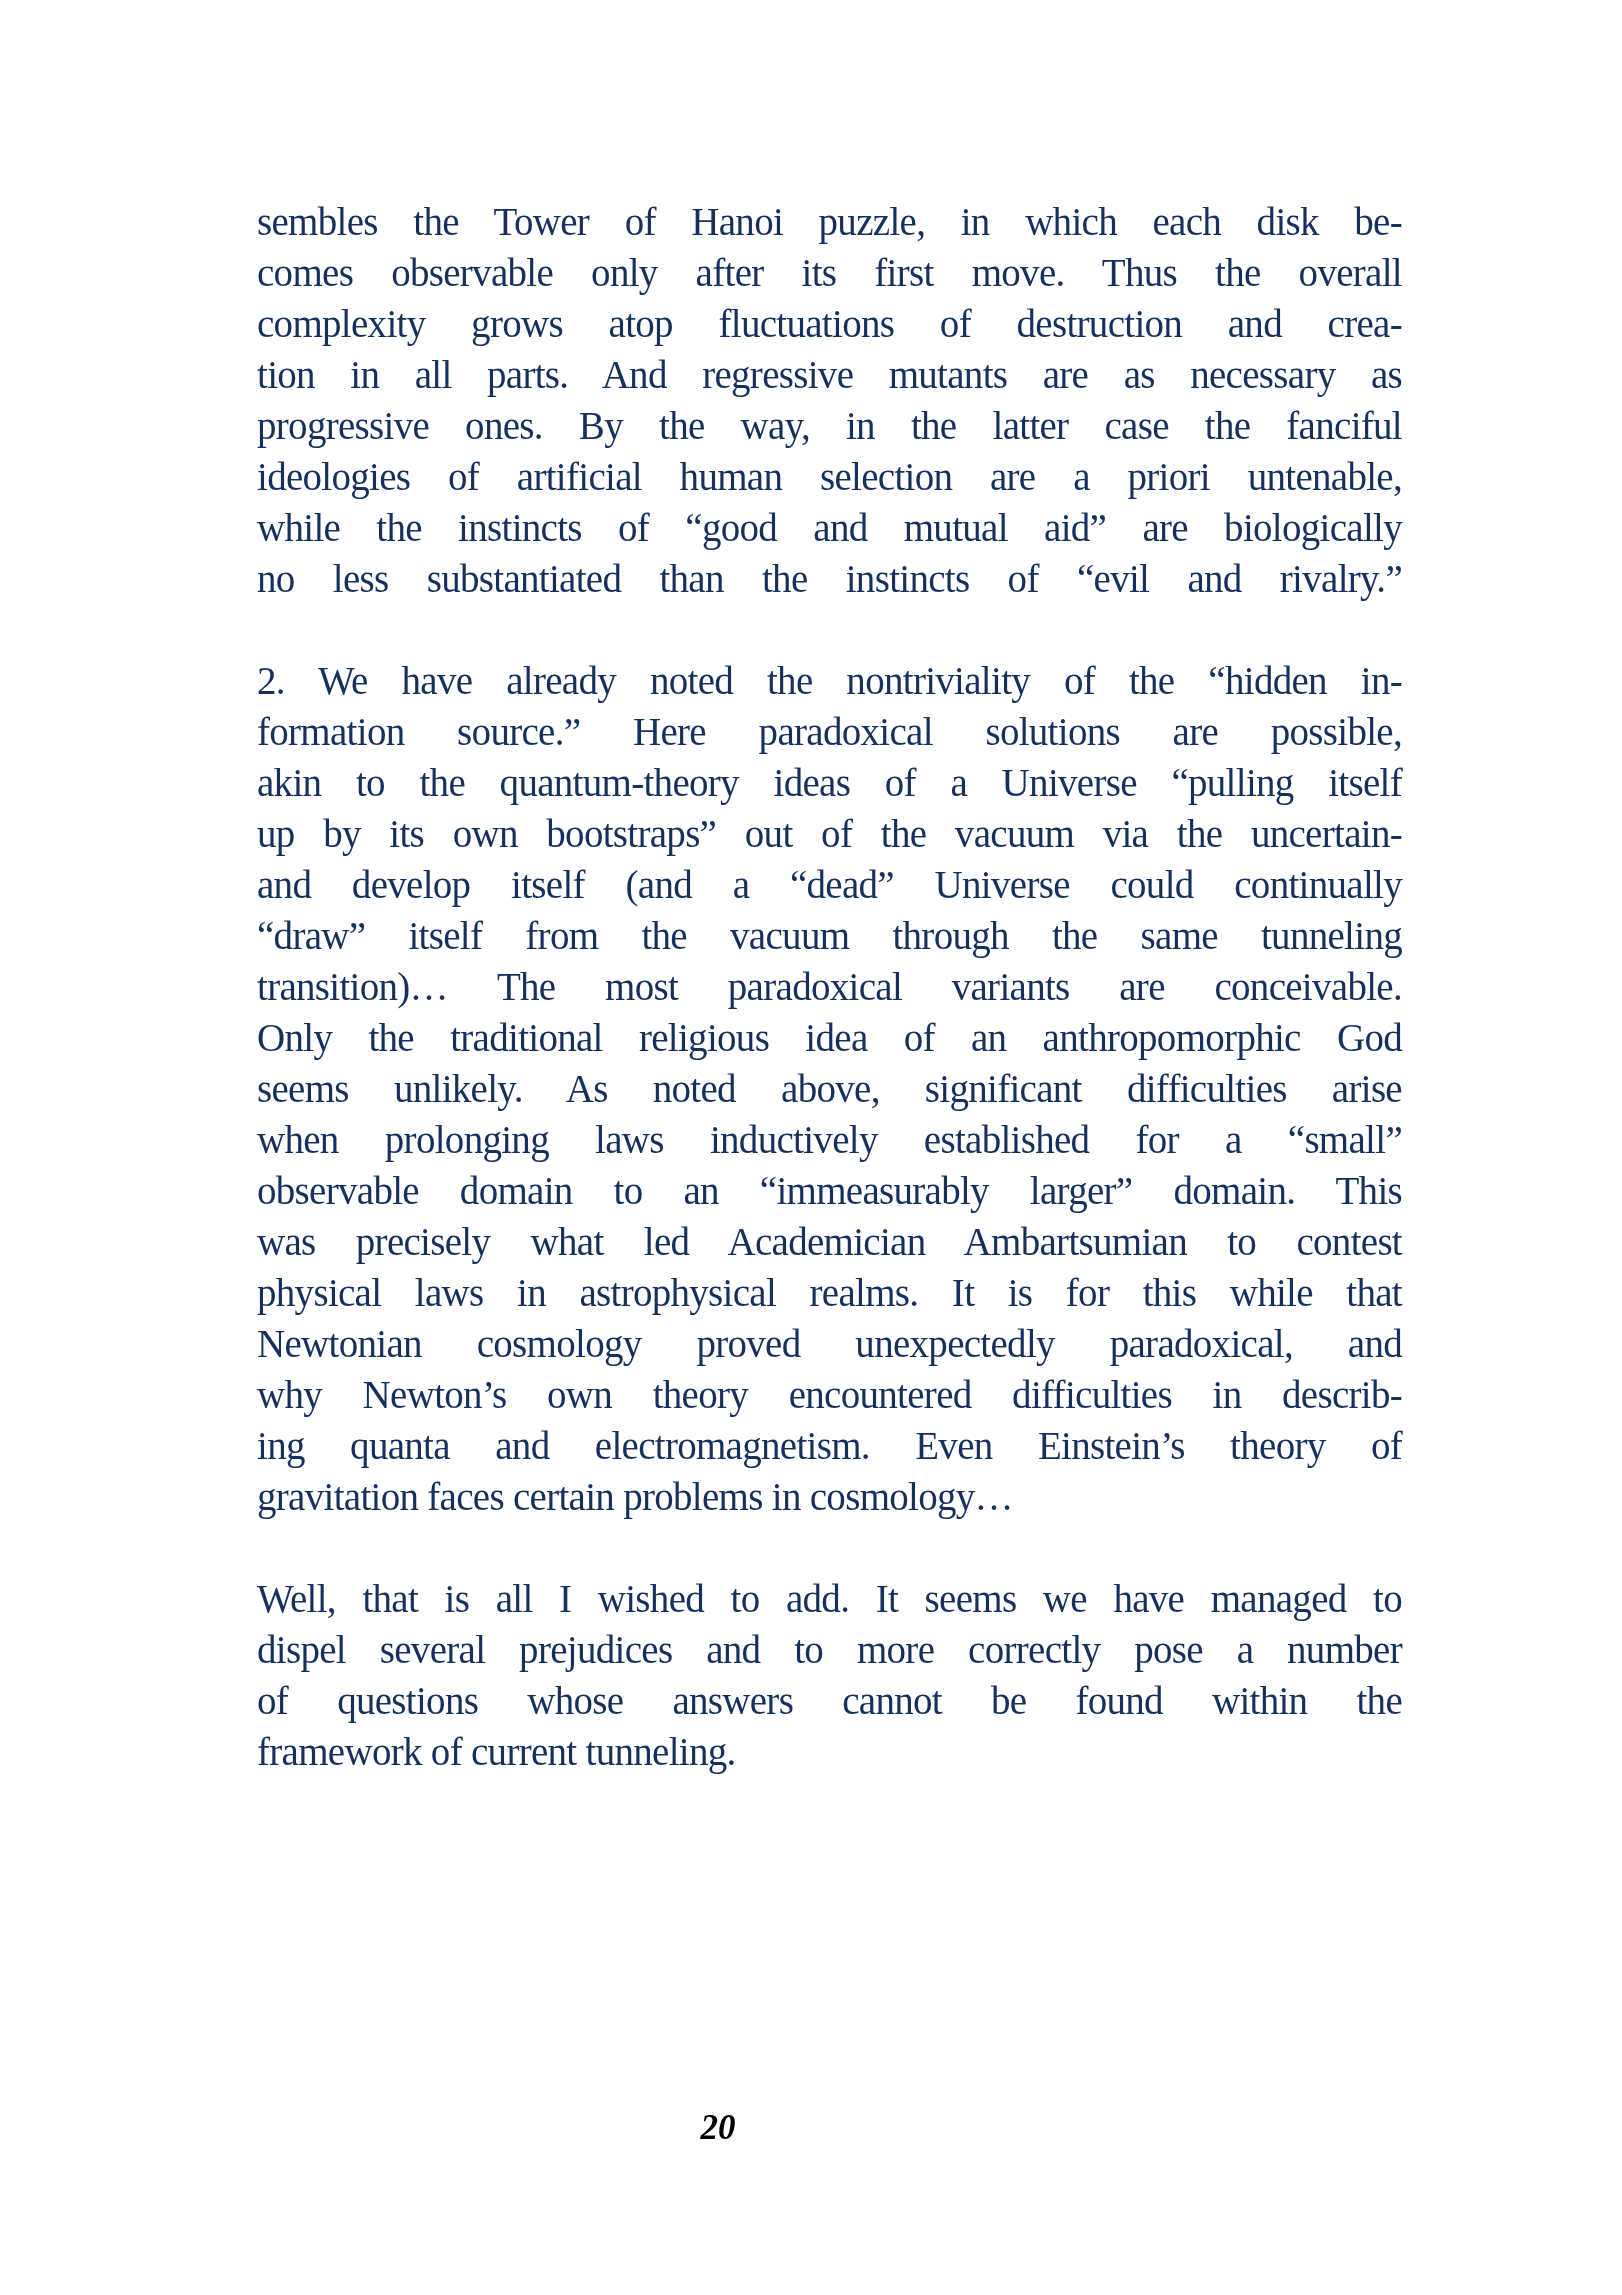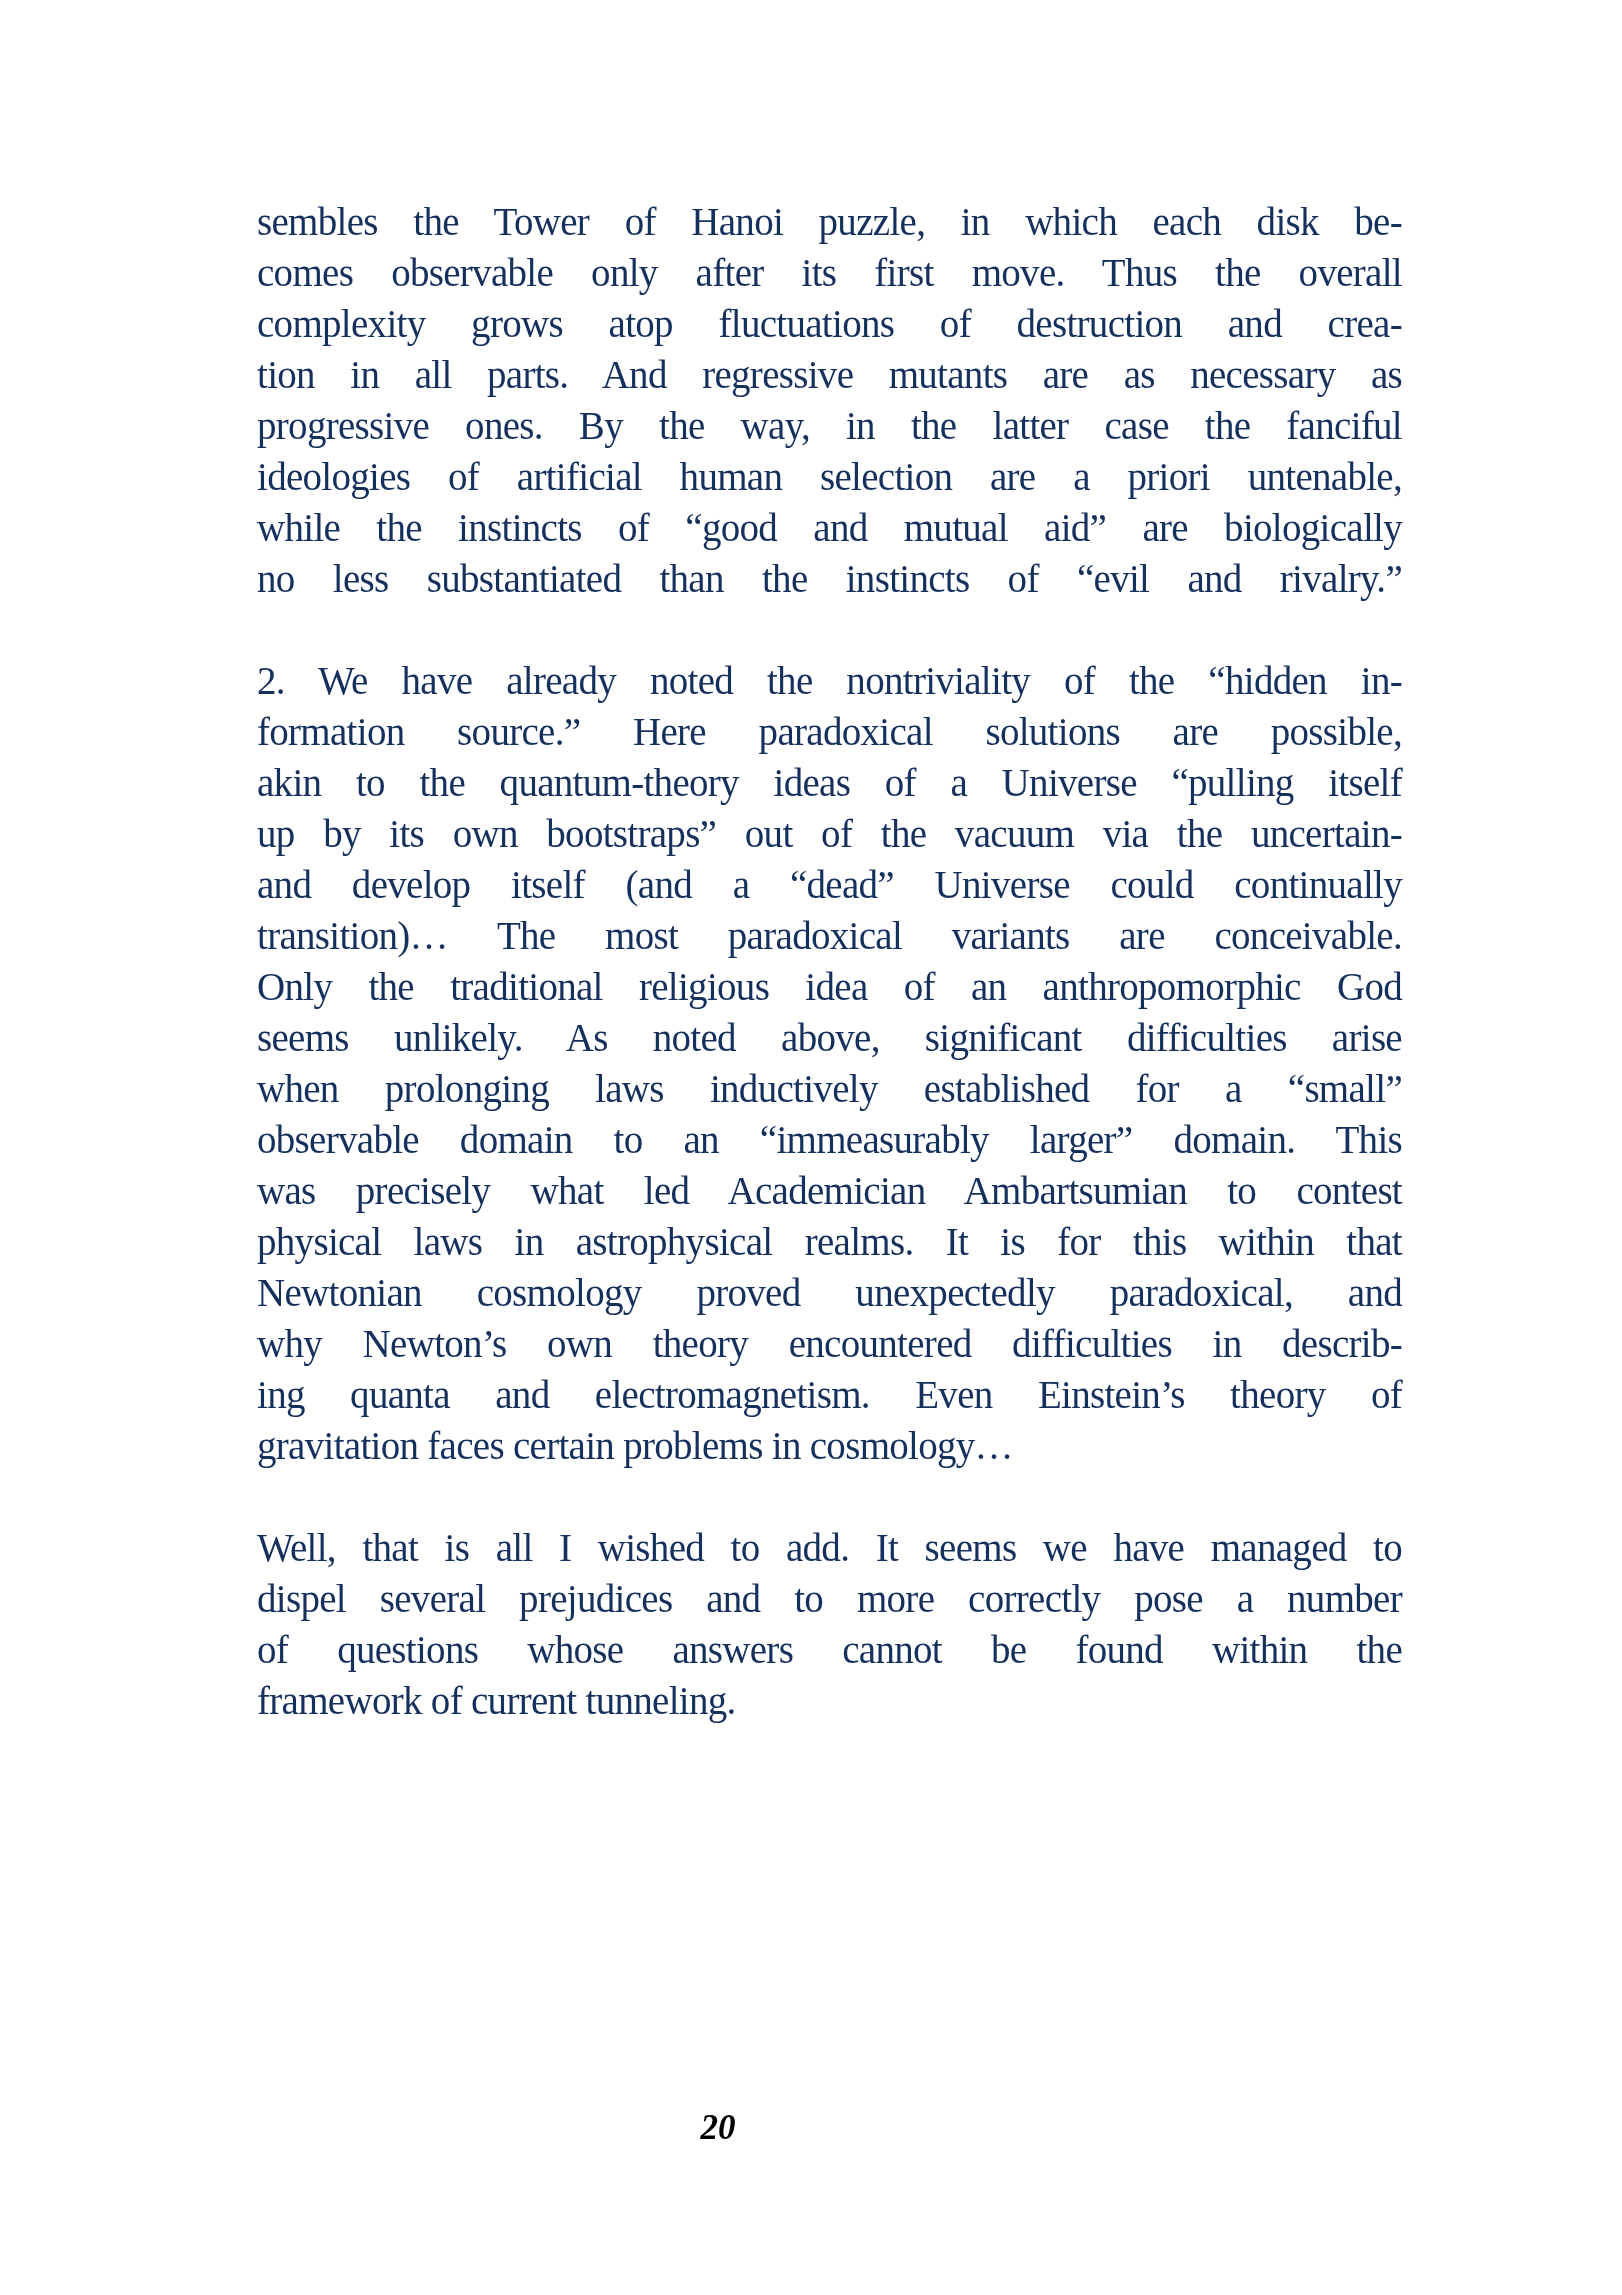--- a/index.html
+++ b/index.html
@@ -79,27 +79,28 @@
         <div class="line">ideologies of artificial human selection are a priori untenable,</div>
         <div class="line">while the instincts of “good and mutual aid” are biologically</div>
         <div class="line">no less substantiated than the instincts of “evil and rivalry.”</div>
       </div>
       <div class="paragraph">
         <div class="line">2. We have already noted the nontriviality of the “hidden in-</div>
         <div class="line">formation source.” Here paradoxical solutions are possible,</div>
         <div class="line">akin to the quantum-theory ideas of a Universe “pulling itself</div>
         <div class="line">up by its own bootstraps” out of the vacuum via the uncertain-</div>
         <div class="line">and develop itself (and a “dead” Universe could continually</div>
+        <div class="line">“draw” itself from the vacuum through the same tunneling</div>
         <div class="line">transition)… The most paradoxical variants are conceivable.</div>
         <div class="line">Only the traditional religious idea of an anthropomorphic God</div>
         <div class="line">seems unlikely. As noted above, significant difficulties arise</div>
         <div class="line">when prolonging laws inductively established for a “small”</div>
         <div class="line">observable domain to an “immeasurably larger” domain. This</div>
         <div class="line">was precisely what led Academician Ambartsumian to contest</div>
-        <div class="line">physical laws in astrophysical realms. It is for this within that</div>
+        <div class="line">physical laws in astrophysical realms. It is for this while that</div>
         <div class="line">Newtonian cosmology proved unexpectedly paradoxical, and</div>
         <div class="line">why Newton’s own theory encountered difficulties in describ-</div>
         <div class="line">ing quanta and electromagnetism. Even Einstein’s theory of</div>
         <div class="line last">gravitation faces certain problems in cosmology…</div>
       </div>
       <div class="paragraph">
         <div class="line">Well, that is all I wished to add. It seems we have managed to</div>
         <div class="line">dispel several prejudices and to more correctly pose a number</div>
         <div class="line">of questions whose answers cannot be found within the</div>
         <div class="line last">framework of current tunneling.</div>

